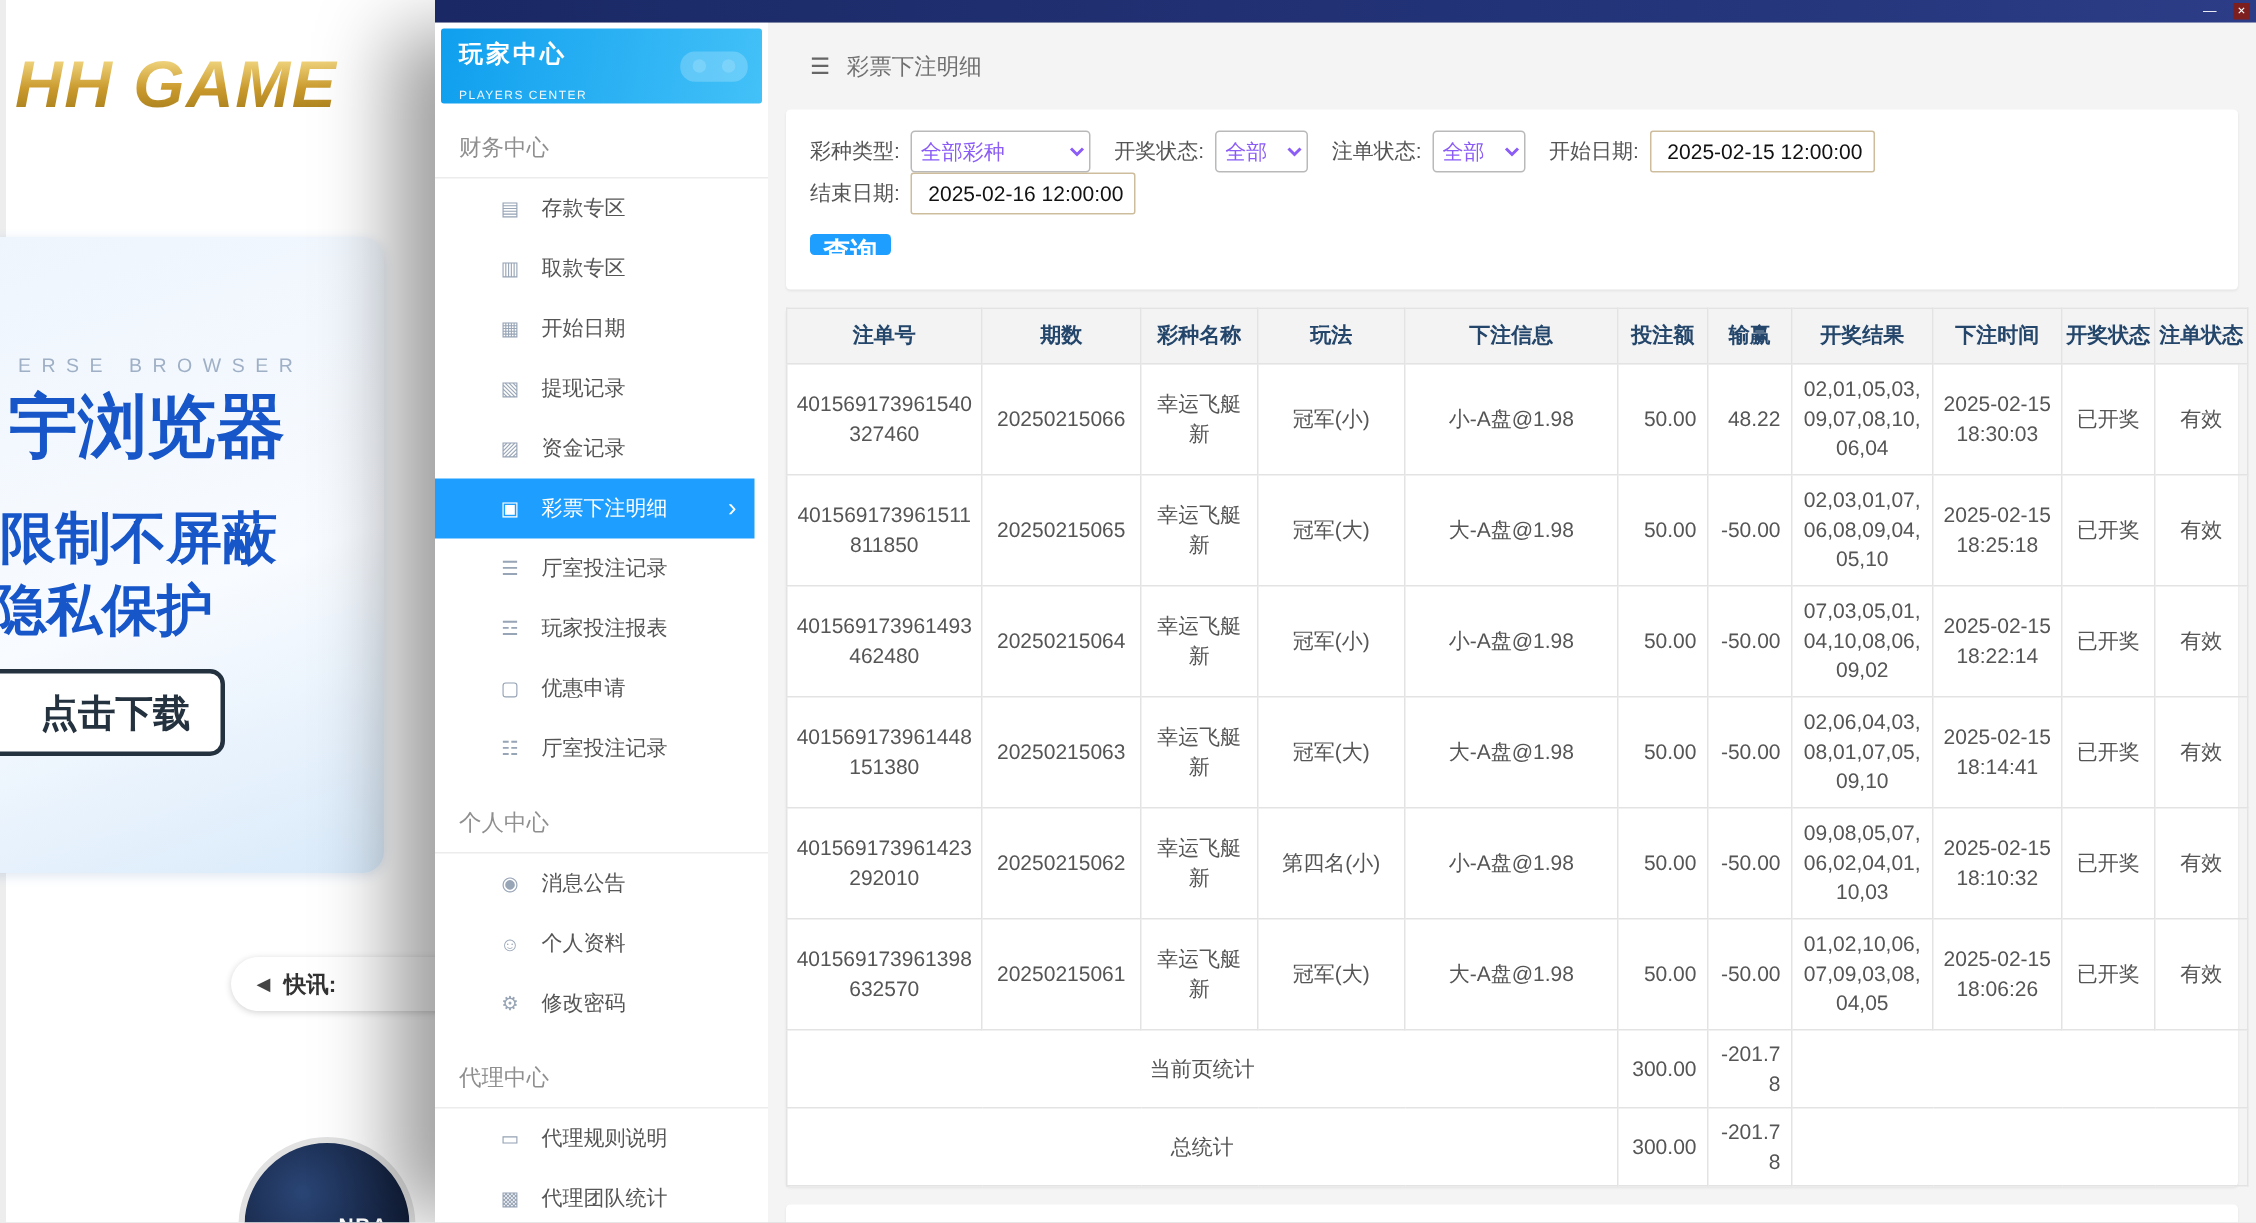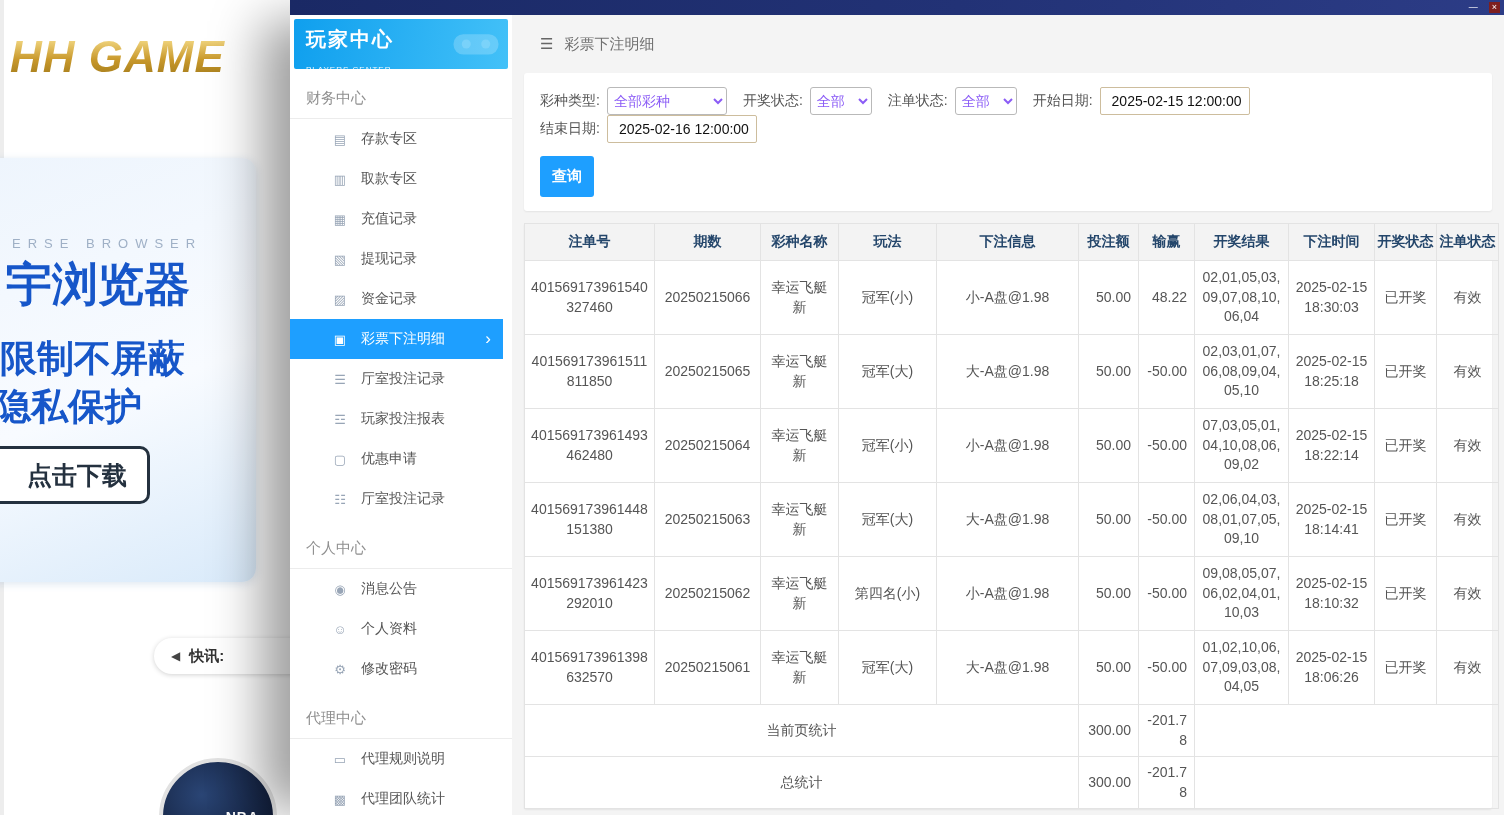--- a/index.html
+++ b/index.html
@@ -31,21 +31,21 @@
   .win-btn { color:#fff; font-size:9px; line-height:1; cursor:pointer; padding:1px 3px; }
   .win-btn.close { background:#7e1f1f; }
 
   
   .panel { position:absolute; left:290px; top:15px; width:1214px; height:800px; display:flex; background:#f4f4f4;
            box-shadow:-34px 0 48px -6px rgba(0,0,0,.38); z-index:4; }
 
   
   .sidebar { width:222px; flex:none; background:#fff; height:100%; overflow:hidden; }
   .sb-header { margin:4px; height:50px; background:linear-gradient(100deg,#0f9fee,#43c1f8); border-radius:2px; color:#fff; padding:7px 12px; position:relative; }
-  .sb-title { font-size:20px; font-weight:700; letter-spacing:2px; }
+  .sb-title { font-size:16px; font-weight:700; letter-spacing:2px; }
   .sb-sub { font-size:8px; letter-spacing:1px; opacity:.92; margin-top:12px; }
   .sb-gamepad { position:absolute; right:8px; top:8px; width:48px; height:34px; opacity:.6; }
   .section-title { margin-top:12px; padding:8px 16px 10px; color:#8f8f8f; font-size:15px; border-bottom:1px solid #ececec; }
   .menu-item { height:40px; display:flex; align-items:center; gap:13px; padding-left:42px; color:#555; font-size:14px; cursor:pointer; position:relative; }
   .mi-icon { width:16px; text-align:center; color:#98a5b6; font-size:13px; }
   .menu-item.active { background:#1E9FFF; color:#fff; margin-right:9px; }
   .menu-item.active .mi-icon { color:#fff; }
   .mi-chevron { position:absolute; right:12px; font-size:17px; color:#fff; }
 
   
@@ -54,22 +54,22 @@
   .crumb-icon { font-size:15px; color:#666; cursor:pointer; }
   .card { background:#fff; border-radius:3px; box-shadow:0 1px 2px rgba(0,0,0,.07); }
   .filter-card { padding:14px 16px; }
   .filter-row { display:flex; align-items:center; flex-wrap:wrap; font-size:14px; color:#555; }
   .fgroup { display:flex; align-items:center; gap:7px; margin-right:16px; }
   .fselect { height:28px; border:1px solid #b9b9b9; border-radius:3px; background:#fff; font-size:14px; color:#8b5cf6; padding:0 2px;
              font-family:"Liberation Sans","DejaVu Sans",sans-serif; }
   .w120 { width:120px; } .w60 { width:62px; }
   .fdate { height:28px; width:150px; border:1px solid #cdbd9d; border-radius:2px; font-size:14px; color:#111; text-align:right; padding:0 7px;
            font-family:"Liberation Sans","DejaVu Sans",sans-serif; }
-  .btn-search { margin-top:13px; width:54px; height:41px; background:#1E9FFF; color:#fff; border:none; border-radius:3px;
-                font-size:15px; font-weight:700; cursor:pointer; font-family:"Liberation Sans","DejaVu Sans",sans-serif; }
+  .btn-search { margin-top:13px; width:54px; height:14px; background:#1E9FFF; color:#fff; border:none; border-radius:3px;
+                font-size:18px; font-weight:700; cursor:pointer; font-family:"Liberation Sans","DejaVu Sans",sans-serif; }
 
   .table-card { margin-top:12px; }
   table { width:100%; border-collapse:collapse; table-layout:fixed; font-size:14px; color:#555; }
   th, td { border:1px solid #e3e3e3; text-align:center; padding:6px 4px; word-break:break-all; vertical-align:middle; line-height:1.4; }
   thead th { background:#f3f3f3; color:#24466b; font-weight:700; height:37px; padding:4px 2px; }
   tbody[data-name="table-body"] td { height:74px; }
   td.num { text-align:right; padding-right:7px; }
   .summary td { height:37px; }
   .sum-label { text-align:center; }
 
@@ -120,21 +120,21 @@
           <div class="menu-item" data-name="sidebar-item-deposit-zone">
             <span class="mi-icon" data-name="deposit-icon">▤</span>
             <span class="mi-label" data-name="sidebar-item-label">存款专区</span>
           </div>
           <div class="menu-item" data-name="sidebar-item-withdraw-zone">
             <span class="mi-icon" data-name="withdraw-icon">▥</span>
             <span class="mi-label" data-name="sidebar-item-label">取款专区</span>
           </div>
           <div class="menu-item" data-name="sidebar-item-recharge-records">
             <span class="mi-icon" data-name="recharge-records-icon">▦</span>
-            <span class="mi-label" data-name="sidebar-item-label">充值记录</span>
+            <span class="mi-label" data-name="sidebar-item-label">开始日期</span>
           </div>
           <div class="menu-item" data-name="sidebar-item-withdrawal-records">
             <span class="mi-icon" data-name="withdrawal-records-icon">▧</span>
             <span class="mi-label" data-name="sidebar-item-label">提现记录</span>
           </div>
           <div class="menu-item" data-name="sidebar-item-funds-records">
             <span class="mi-icon" data-name="funds-records-icon">▨</span>
             <span class="mi-label" data-name="sidebar-item-label">资金记录</span>
           </div>
           <div class="menu-item active" data-name="sidebar-item-lottery-bet-details">

